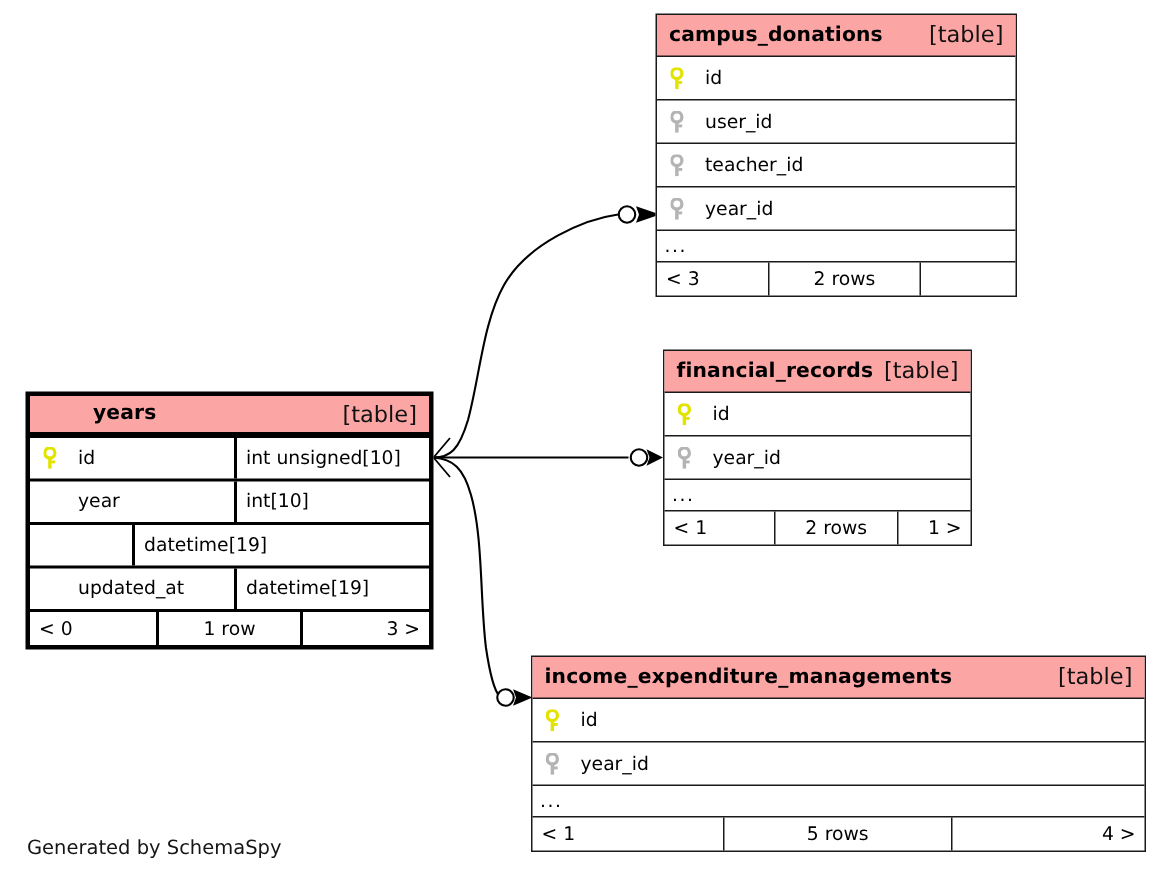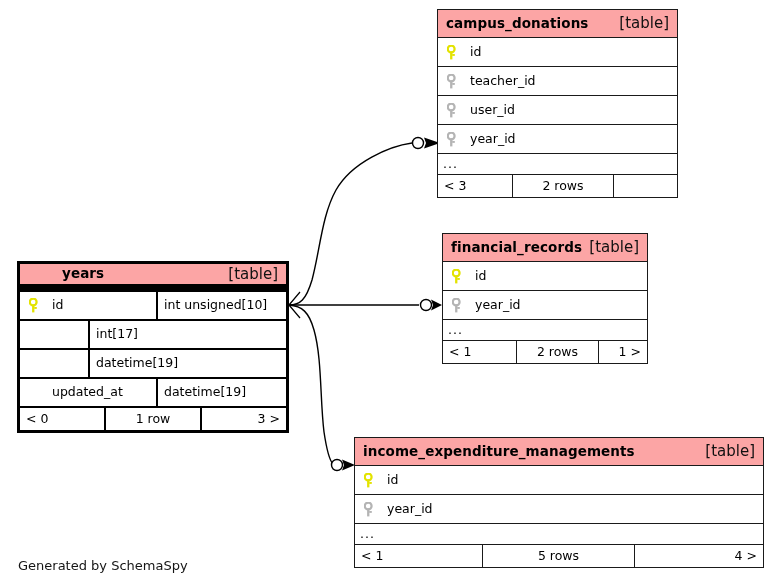--- a/index.html
+++ b/index.html
@@ -47,21 +47,21 @@
   .tbl-header {
     background: #fca5a5;
     border-bottom: 1px solid #1a1a1a;
     display: flex;
     align-items: center;
     justify-content: space-between;
     padding: 0 8px;
     height: 28px;
     box-sizing: border-box;
   }
-  .focal .tbl-header { border-bottom: 8px solid #000000; padding-left: 42px; }
+  .focal .tbl-header { border-bottom: 4px solid #000000; padding-left: 42px; }
 
   .tbl-name {
     font-weight: bold;
     font-size: 13.5px;
     letter-spacing: 0.1px;
     white-space: nowrap;
   }
   .tbl-kind {
     font-size: 15px;
     color: #111;
@@ -201,34 +201,34 @@
 
     <div class="col-row">
       <div class="col-namecell">
         <span class="keyslot">
           <svg width="13" height="15" viewBox="0 0 13 15" xmlns="http://www.w3.org/2000/svg">
             <circle cx="4.2" cy="4" r="3.4" fill="none" stroke="#b4b4b4" stroke-width="2.2"></circle>
             <rect x="3.1" y="6.4" width="2.3" height="8" fill="#b4b4b4"></rect>
             <rect x="5.2" y="9" width="2.6" height="1.9" fill="#b4b4b4"></rect>
           </svg>
         </span>
+        <span class="col-label">user_id</span>
+      </div>
+    </div>
+
+    <div class="col-row">
+      <div class="col-namecell">
+        <span class="keyslot">
+          <svg width="13" height="15" viewBox="0 0 13 15" xmlns="http://www.w3.org/2000/svg">
+            <circle cx="4.2" cy="4" r="3.4" fill="none" stroke="#b4b4b4" stroke-width="2.2"></circle>
+            <rect x="3.1" y="6.4" width="2.3" height="8" fill="#b4b4b4"></rect>
+            <rect x="5.2" y="9" width="2.6" height="1.9" fill="#b4b4b4"></rect>
+          </svg>
+        </span>
         <span class="col-label">teacher_id</span>
-      </div>
-    </div>
-
-    <div class="col-row">
-      <div class="col-namecell">
-        <span class="keyslot">
-          <svg width="13" height="15" viewBox="0 0 13 15" xmlns="http://www.w3.org/2000/svg">
-            <circle cx="4.2" cy="4" r="3.4" fill="none" stroke="#b4b4b4" stroke-width="2.2"></circle>
-            <rect x="3.1" y="6.4" width="2.3" height="8" fill="#b4b4b4"></rect>
-            <rect x="5.2" y="9" width="2.6" height="1.9" fill="#b4b4b4"></rect>
-          </svg>
-        </span>
-        <span class="col-label">user_id</span>
       </div>
     </div>
 
     <div class="col-row">
       <div class="col-namecell">
         <span class="keyslot">
           <svg width="13" height="15" viewBox="0 0 13 15" xmlns="http://www.w3.org/2000/svg">
             <circle cx="4.2" cy="4" r="3.4" fill="none" stroke="#b4b4b4" stroke-width="2.2"></circle>
             <rect x="3.1" y="6.4" width="2.3" height="8" fill="#b4b4b4"></rect>
             <rect x="5.2" y="9" width="2.6" height="1.9" fill="#b4b4b4"></rect>
@@ -302,21 +302,25 @@
             <rect x="3.1" y="6.4" width="2.3" height="8" fill="#e3e300"></rect>
             <rect x="5.2" y="9" width="2.6" height="1.9" fill="#e3e300"></rect>
           </svg>
         </span>
         <span class="col-label">id</span>
       </div>
       <div class="col-typecell" style="width:130px;">int unsigned[10]</div>
     </div>
 
     <div class="col-row">
-      <div class="col-typecell" style="width:130px;">int[17]</div>
+      <div class="col-namecell">
+        <span class="keyslot blank"></span>
+        <span class="col-label">year</span>
+      </div>
+      <div class="col-typecell" style="width:130px;">int[10]</div>
     </div>
 
     <div class="col-row">
       <div class="col-typecell" style="width:130px;">datetime[19]</div>
     </div>
 
     <div class="col-row">
       <div class="col-namecell">
         <span class="keyslot blank"></span>
         <span class="col-label">updated_at</span>

